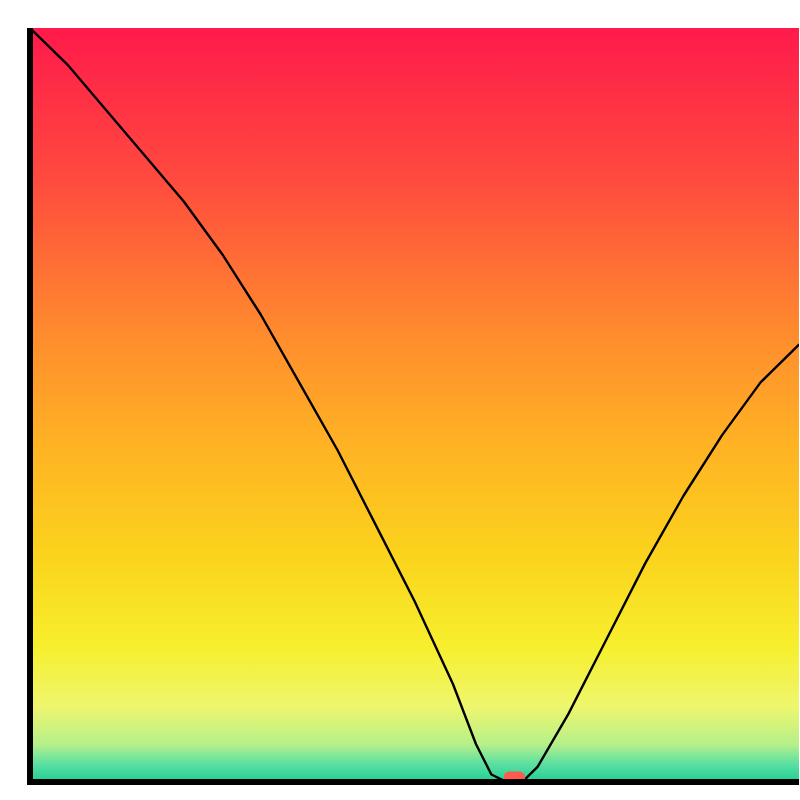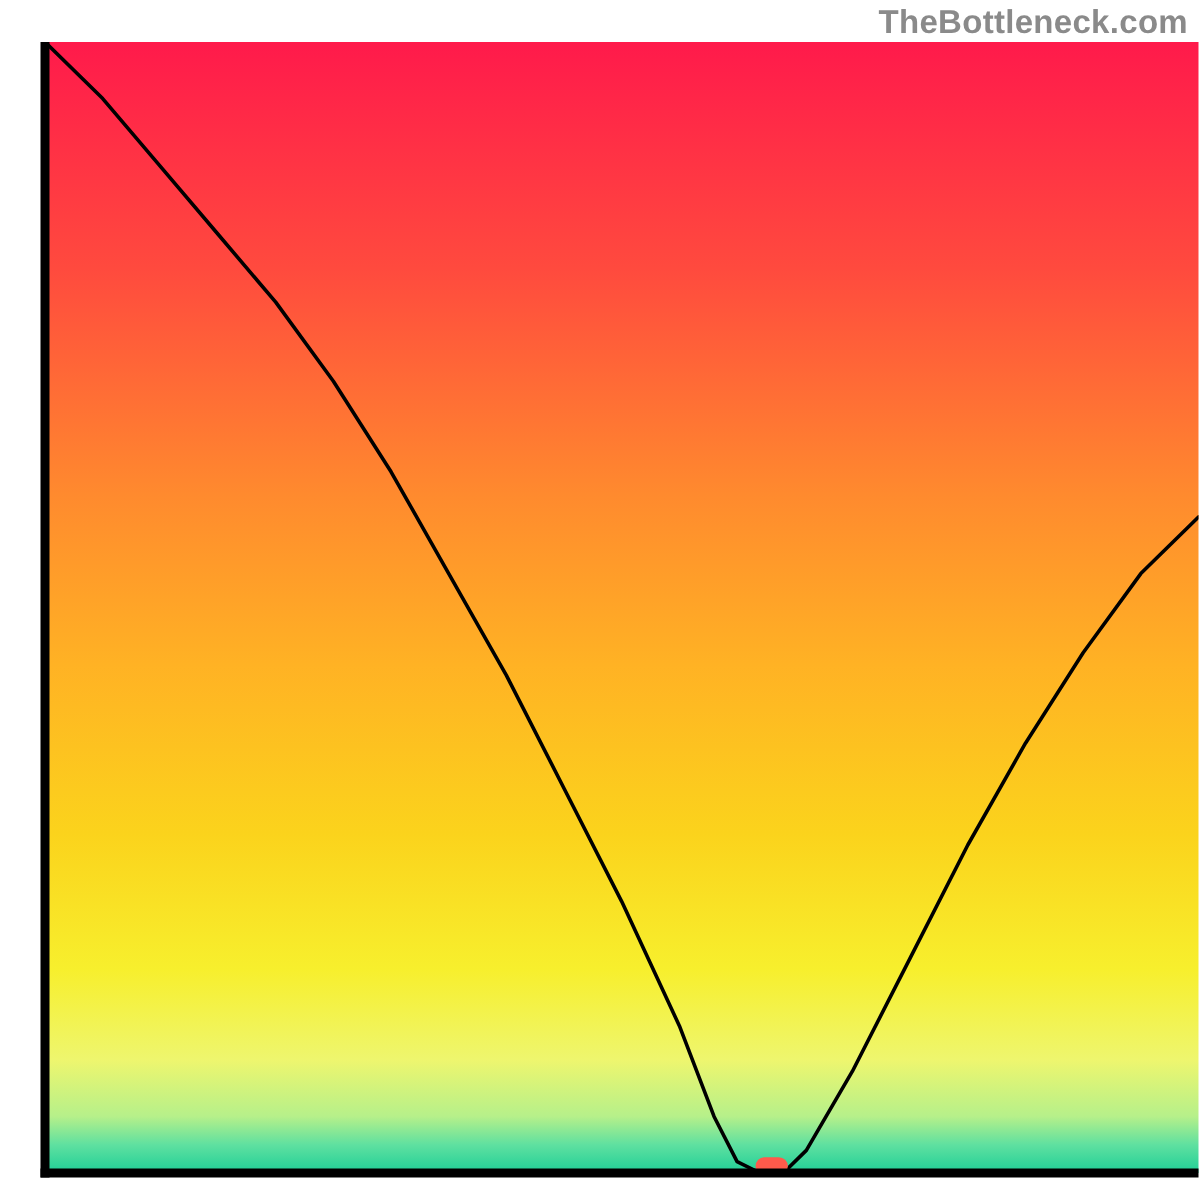--- a/index.html
+++ b/index.html
@@ -26,21 +26,20 @@
     z-index: 10;
   }
   svg {
     display: block;
   }
 </style>
 </head>
 <body>
 
 <div class="container">
-  <div class="watermark">TheBottleneck.com</div>
 
   <svg id="chart-svg" width="800" height="800" viewBox="0 0 800 800">
     <defs>
       <linearGradient id="bg-grad" x1="0" y1="0" x2="0" y2="1">
           <stop offset="0.00%" stop-color="#ff1a4b"></stop>
           <stop offset="20.00%" stop-color="#ff4a3e"></stop>
           <stop offset="40.00%" stop-color="#ff8a2e"></stop>
           <stop offset="55.00%" stop-color="#ffb224"></stop>
           <stop offset="70.00%" stop-color="#fbd31c"></stop>
           <stop offset="82.00%" stop-color="#f7ef2d"></stop>

